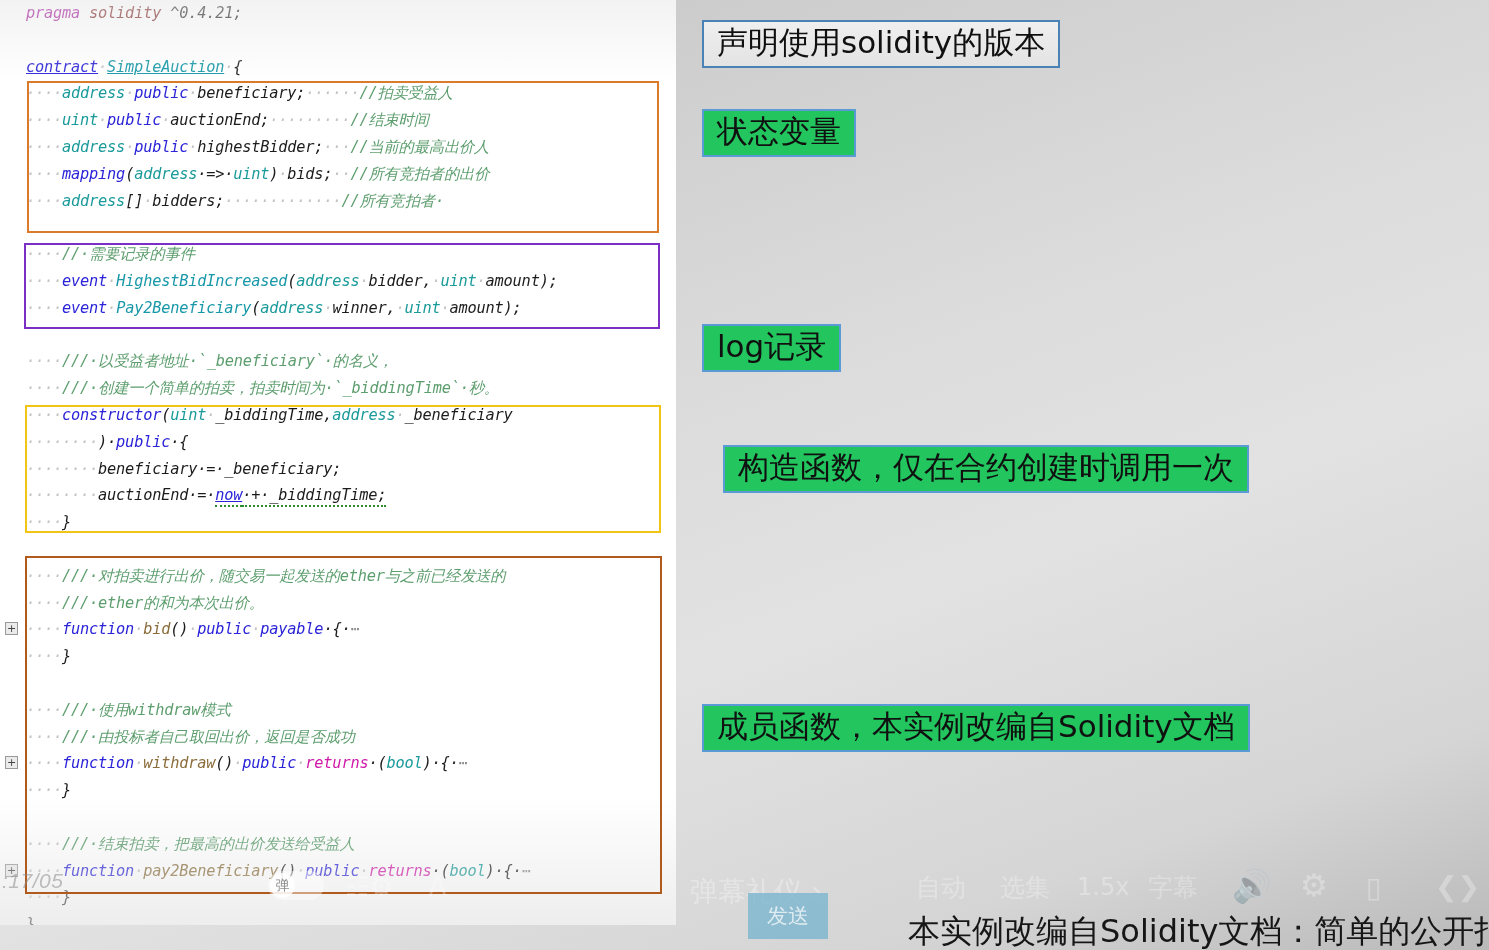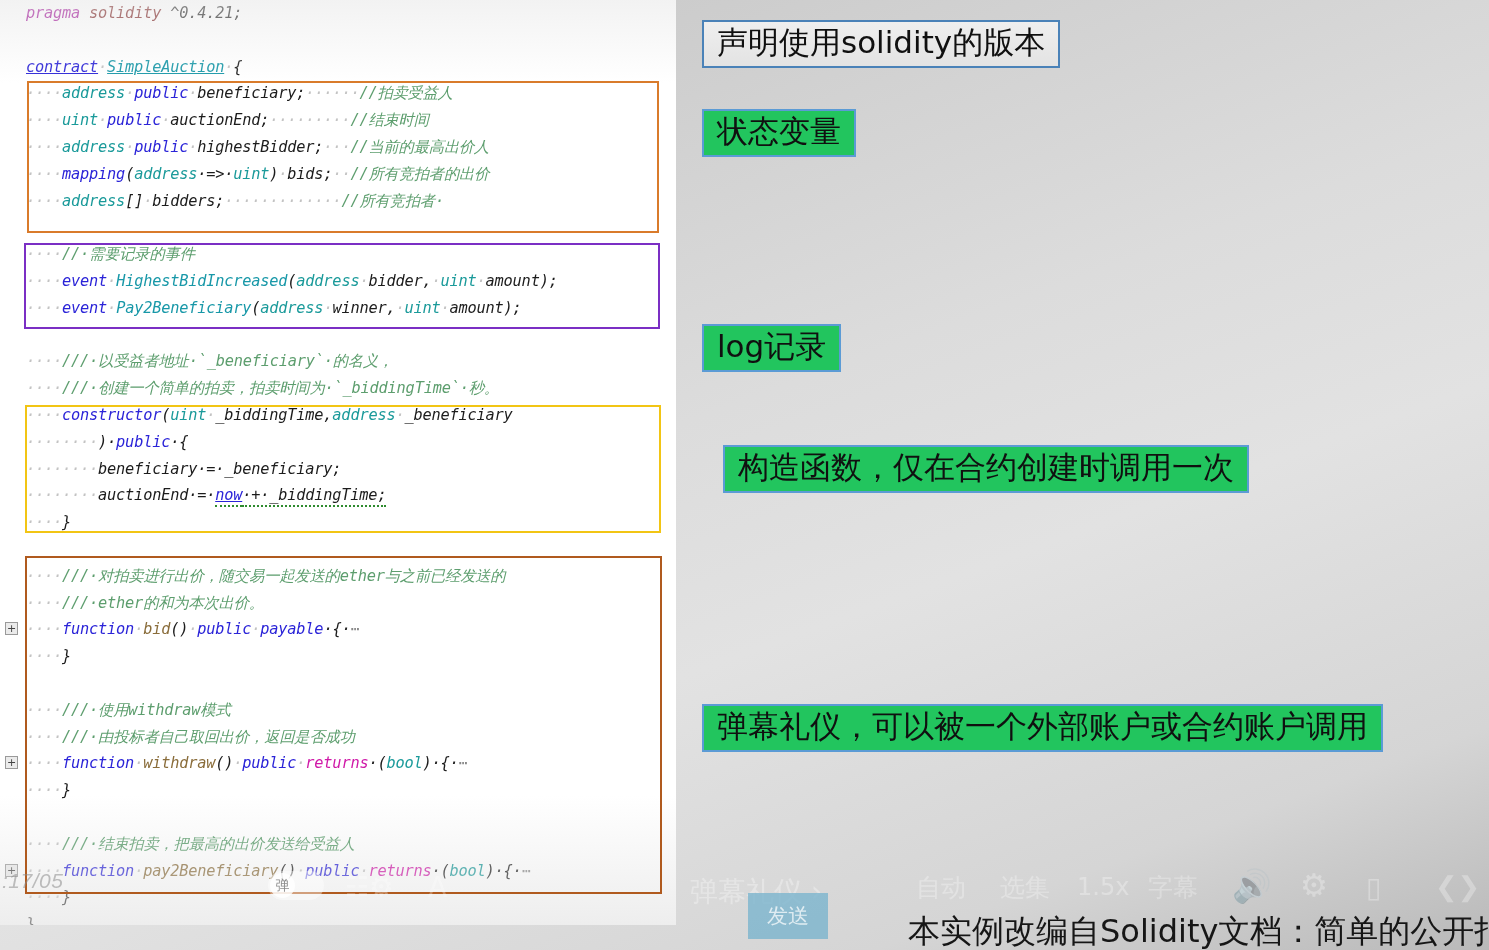--- a/index.html
+++ b/index.html
@@ -169,21 +169,21 @@
   <div class="hlbox" id="box-constructor"></div>
   <div class="hlbox" id="box-functions"></div>
 
   <div id="video-timestamp">:17/05</div>
 </div>
 
 <div class="anno" id="anno-pragma">声明使用solidity的版本</div>
 <div class="anno" id="anno-state">状态变量</div>
 <div class="anno" id="anno-log">log记录</div>
 <div class="anno" id="anno-constructor">构造函数，仅在合约创建时调用一次</div>
-<div class="anno" id="anno-member">弹幕礼仪，可以被一个外部账户或合约账户调用</div>
+<div class="anno" id="anno-member">成员函数，本实例改编自Solidity文档</div>
 
 <div id="player-overlay">
 
   <div class="ov" id="danmu-toggle">
     <div class="knob">弹</div>
   </div>
 
   <div class="ov" id="danmu-style-icon">☷⚙</div>
   <div class="ov" id="danmu-color-icon">A</div>
   <div class="ov" id="danmu-etiquette">弹幕礼仪 ›</div>

